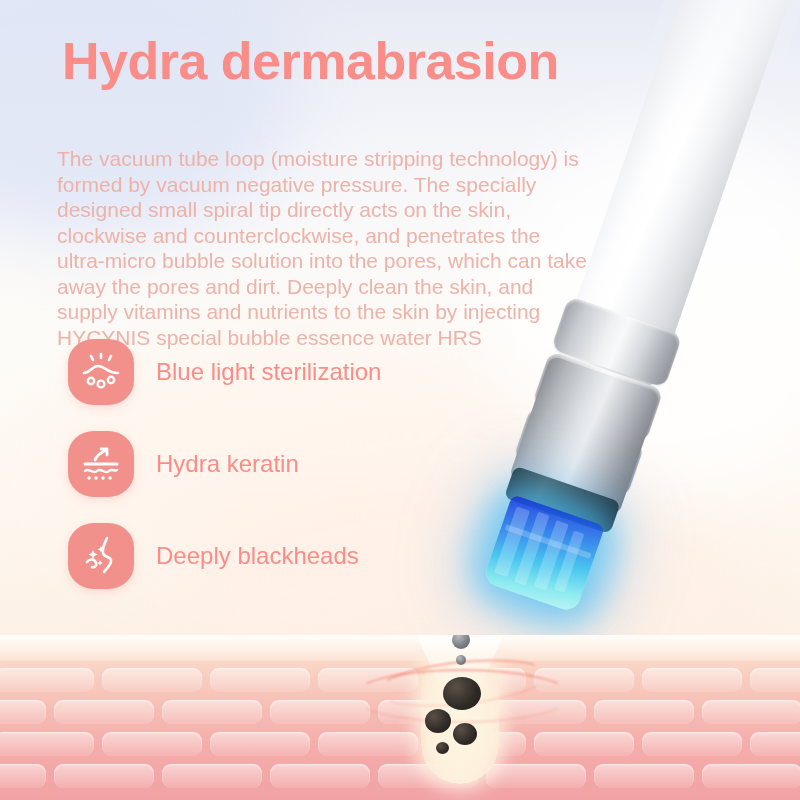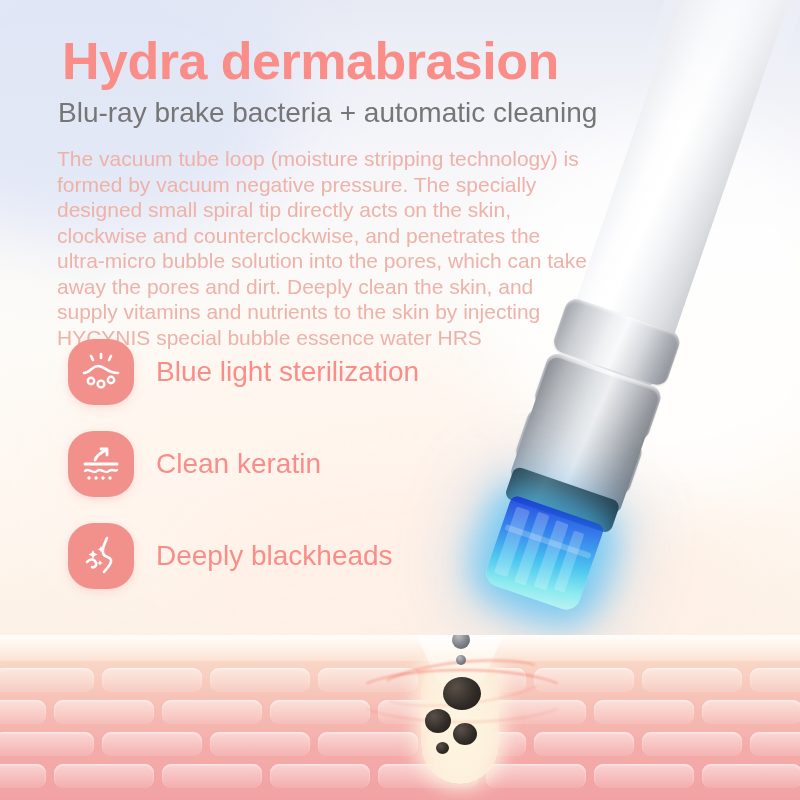--- a/index.html
+++ b/index.html
@@ -49,21 +49,21 @@
   
   .features{position:absolute;left:68px;top:326px;}
   .frow{display:flex;align-items:center;height:92px;}
   .fico{
     width:66px;height:66px;flex:0 0 66px;
     background:#f2908c;border-radius:26px/24px;
     display:flex;align-items:center;justify-content:center;
     box-shadow:0 3px 10px rgba(242,144,140,.25);
   }
   .flabel{
-    margin-left:22px;font-size:28px;color:#fa8d88;white-space:nowrap;text-align:center;
+    margin-left:22px;font-size:24px;color:#fa8d88;white-space:nowrap;text-align:center;
   }
 
   
   .device{
     position:absolute;left:455px;top:-200px;
     width:132px;height:820px;
     transform:rotate(19deg);transform-origin:50% 100%;
     pointer-events:none;
   }
   .dev-handle{
@@ -233,21 +233,20 @@
     <div class="drop" style="left:452px;top:-4px;width:18px;height:18px;"></div>
     <div class="drop" style="left:456px;top:20px;width:10px;height:10px;"></div>
 
     <div class="bh" style="left:443px;top:42px;width:38px;height:33px;"></div>
     <div class="bh" style="left:425px;top:74px;width:26px;height:24px;"></div>
     <div class="bh" style="left:453px;top:88px;width:24px;height:22px;"></div>
     <div class="bh" style="left:436px;top:107px;width:13px;height:12px;"></div>
   </div>
 
   <div class="title">Hydra dermabrasion</div>
-  <div class="subtitle">Blu-ray brake bacteria + automatic cleaning</div>
   <div class="para">The vacuum tube loop (moisture stripping technology) is formed by vacuum negative pressure. The specially designed small spiral tip directly acts on the skin, clockwise and counterclockwise, and penetrates the ultra-micro bubble solution into the pores, which can take away the pores and dirt. Deeply clean the skin, and supply vitamins and nutrients to the skin by injecting HYCYNIS special bubble essence water HRS</div>
 
   <div class="features">
 
     <div class="frow">
       <div class="fico">
         <svg width="50" height="50" viewBox="0 0 50 50">
           <g stroke="#ffffff" stroke-width="2.6" stroke-linecap="round" fill="none">
             <line x1="17" y1="13" x2="15" y2="9"></line>
             <line x1="25" y1="11" x2="25" y2="7"></line>
@@ -274,21 +273,21 @@
             <path d="M9 32 C13 28 17 36 21 32 C25 28 29 36 33 32 C36 29 39 33 41 31" stroke-width="2.4"></path>
           </g>
           <g fill="#ffffff">
             <circle cx="13" cy="39" r="1.7"></circle>
               <circle cx="20" cy="39" r="1.7"></circle>
             <circle cx="27" cy="39" r="1.7"></circle>
               <circle cx="34" cy="39" r="1.7"></circle>
           </g>
         </svg>
       </div>
-      <div class="flabel">Clean keratin</div>
+      <div class="flabel">Hydra keratin</div>
     </div>
 
     <div class="frow">
       <div class="fico">
         <svg width="50" height="50" viewBox="0 0 50 50">
           <g stroke="#ffffff" fill="none" stroke-width="2.6" stroke-linecap="round">
             <path d="M31 7 C28 14 25 20 28 24 C30 26 34 26 35 29 C36 33 31 37 28 41"></path>
             <path d="M11 31 C14 27 19 28 20 32 C21 35 18 37 16 36"></path>
           </g>
           <g fill="#ffffff">

